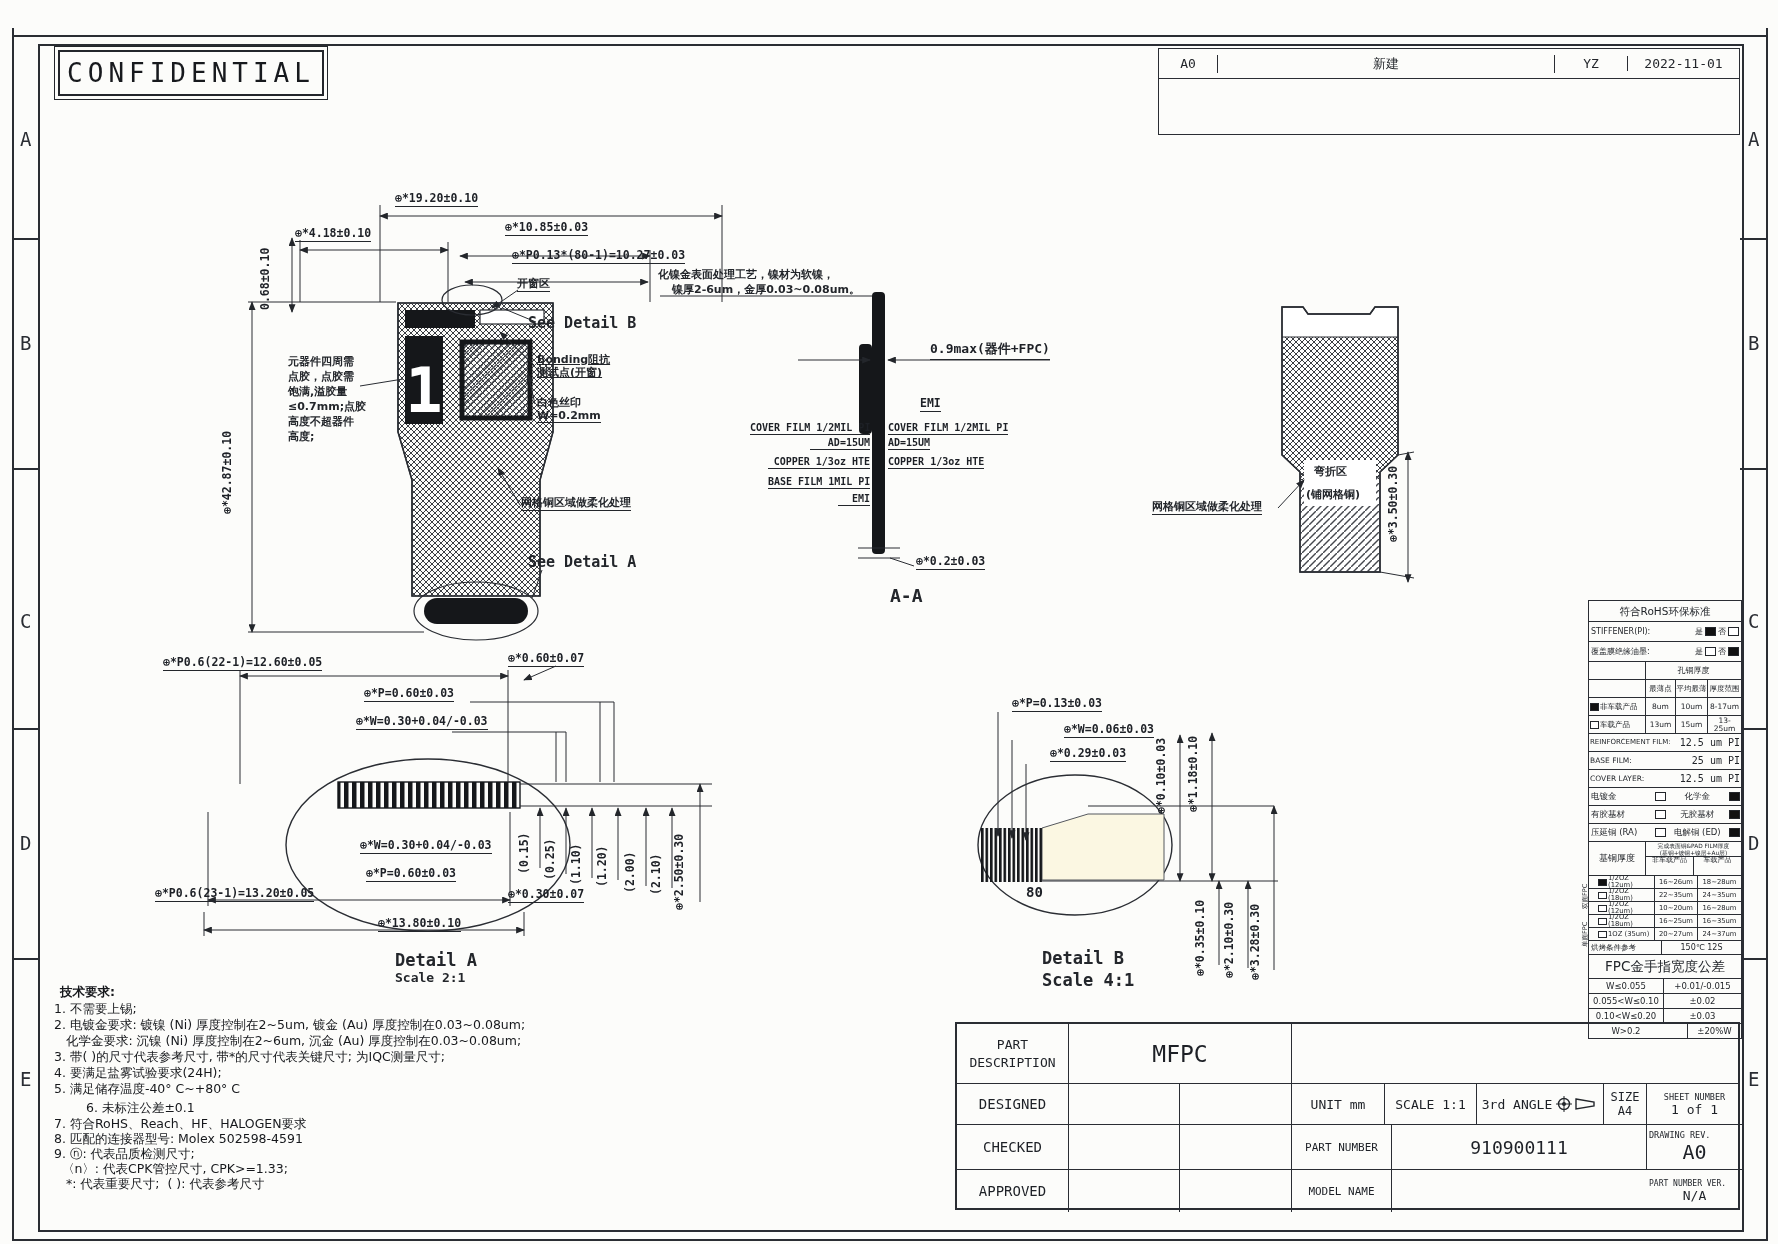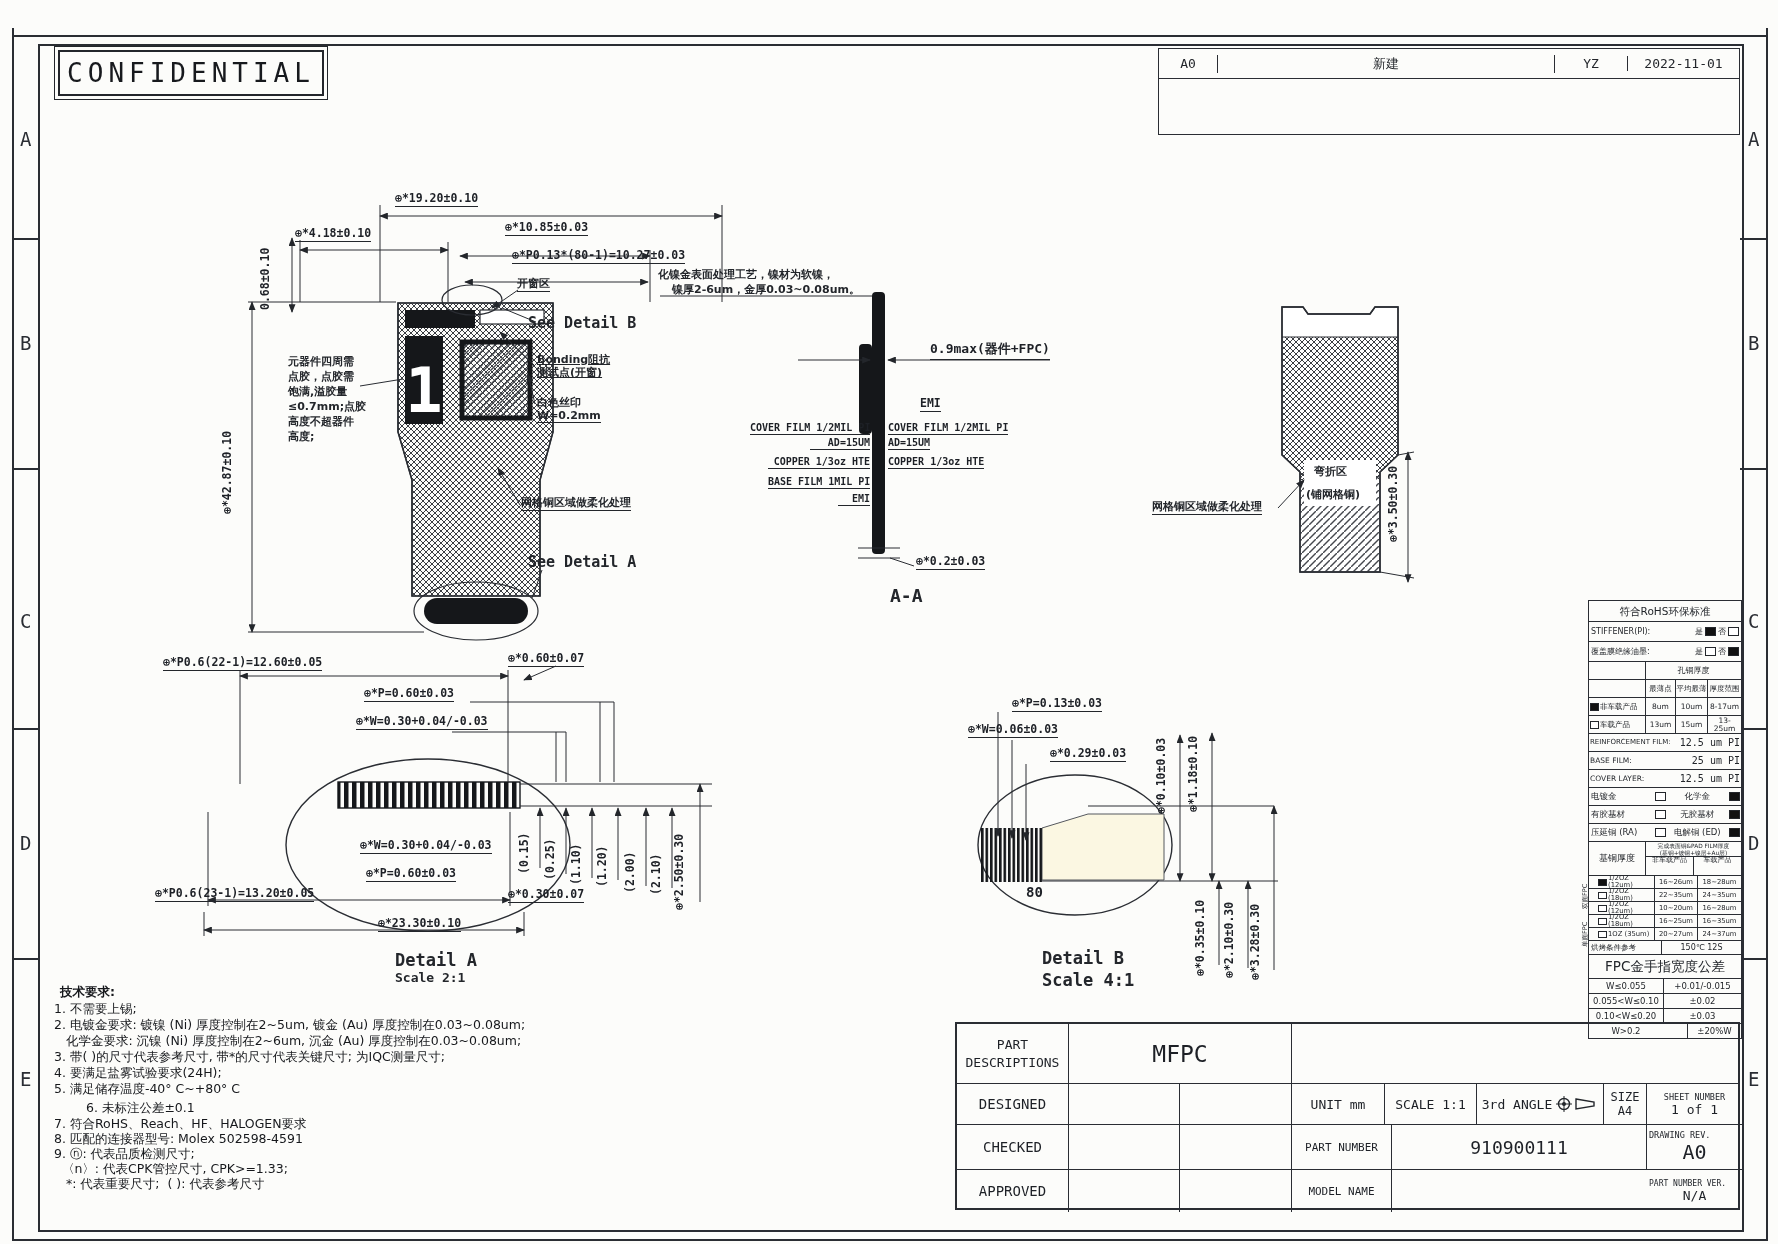--- a/index.html
+++ b/index.html
@@ -416,33 +416,33 @@
   <div class="grp" style="left:1590px;top:938px;">单面FPC</div>
 
   <div class="dim u" style="left:163px;top:655px;">⊕*P0.6(22-1)=12.60±0.05</div>
   <div class="dim u" style="left:508px;top:651px;">⊕*0.60±0.07</div>
   <div class="dim u" style="left:364px;top:686px;">⊕*P=0.60±0.03</div>
   <div class="dim u" style="left:356px;top:714px;">⊕*W=0.30+0.04/-0.03</div>
   <div class="dim u" style="left:360px;top:838px;">⊕*W=0.30+0.04/-0.03</div>
   <div class="dim u" style="left:366px;top:866px;">⊕*P=0.60±0.03</div>
   <div class="dim u" style="left:155px;top:886px;">⊕*P0.6(23-1)=13.20±0.05</div>
   <div class="dim u" style="left:508px;top:887px;">⊕*0.30±0.07</div>
-  <div class="dim u" style="left:378px;top:916px;">⊕*23.30±0.10</div>
+  <div class="dim u" style="left:378px;top:916px;">⊕*13.80±0.10</div>
   <div class="dim v" style="left:531px;top:860px;">(0.15)</div>
   <div class="dim v" style="left:557px;top:866px;">(0.25)</div>
   <div class="dim v" style="left:583px;top:871px;">(1.10)</div>
   <div class="dim v" style="left:609px;top:873px;">(1.20)</div>
   <div class="dim v" style="left:637px;top:879px;">(2.00)</div>
   <div class="dim v" style="left:663px;top:881px;">(2.10)</div>
   <div class="dim v" style="left:686px;top:896px;">⊕*2.50±0.30</div>
   <div class="cap" style="left:395px;top:950px;font-size:17px;">Detail A</div>
   <div class="cap" style="left:395px;top:970px;font-size:13px;">Scale 2:1</div>
 
   <div class="dim u" style="left:1012px;top:696px;">⊕*P=0.13±0.03</div>
-  <div class="dim u" style="left:968px;top:722px;">⊕*W=0.06±0.03</div>
+  <div class="dim u" style="left:1064px;top:722px;">⊕*W=0.06±0.03</div>
   <div class="dim u" style="left:1050px;top:746px;">⊕*0.29±0.03</div>
   <div class="dim v" style="left:1168px;top:800px;">⊕*0.10±0.03</div>
   <div class="dim v" style="left:1200px;top:798px;">⊕*1.18±0.10</div>
   <div class="dim" style="left:1026px;top:884px;font-size:14px;">80</div>
   <div class="dim v" style="left:1207px;top:962px;">⊕*0.35±0.10</div>
   <div class="dim v" style="left:1236px;top:964px;">⊕*2.10±0.30</div>
   <div class="dim v" style="left:1262px;top:966px;">⊕*3.28±0.30</div>
   <div class="cap" style="left:1042px;top:948px;font-size:17px;">Detail B</div>
   <div class="cap" style="left:1042px;top:970px;font-size:17px;">Scale 4:1</div>
 
@@ -456,21 +456,21 @@
   <div class="note" style="left:54px;top:1100px;margin-left:32px;">6. 未标注公差±0.1</div>
   <div class="note" style="left:54px;top:1116px;">7. 符合RoHS、Reach、HF、HALOGEN要求</div>
   <div class="note" style="left:54px;top:1131px;">8. 匹配的连接器型号: Molex 502598-4591</div>
   <div class="note" style="left:54px;top:1146px;">9. ⓝ: 代表品质检测尺寸;</div>
   <div class="note" style="left:54px;top:1161px;">  〈n〉: 代表CPK管控尺寸, CPK&gt;=1.33;</div>
   <div class="note" style="left:54px;top:1176px;">   *: 代表重要尺寸;  ( ): 代表参考尺寸</div>
 
   <div class="tb">
     <div class="tc" style="left:0;top:0;width:112px;height:60px;font-size:13px;line-height:1.35;">
       <span>PART</span>
-      <span>DESCRIPTIONS</span>
+      <span>DESCRIPTION</span>
     </div>
     <div class="tc" style="left:112px;top:0;width:223px;height:60px;font-size:23px;">
       <span>MFPC</span>
     </div>
     <div class="tc" style="left:335px;top:0;width:448px;height:60px;border-right:none;"></div>
 
     <div class="tc" style="left:0;top:60px;width:112px;height:41px;font-size:14px;">
       <span>DESIGNED</span>
       </div>
     <div class="tc" style="left:112px;top:60px;width:111px;height:41px;"></div>

